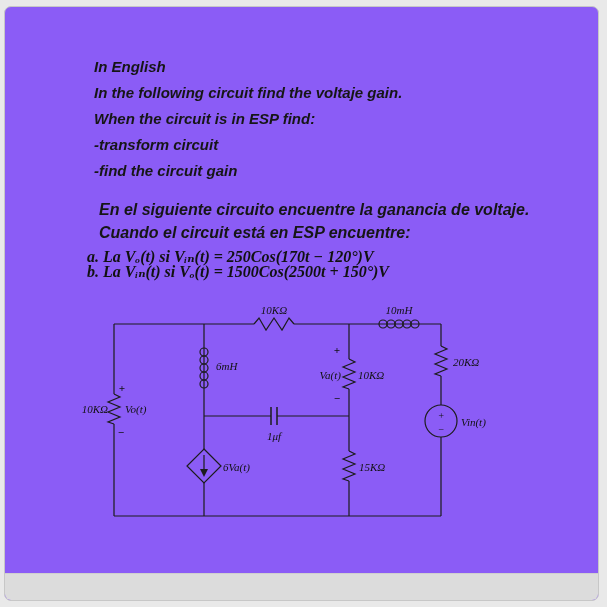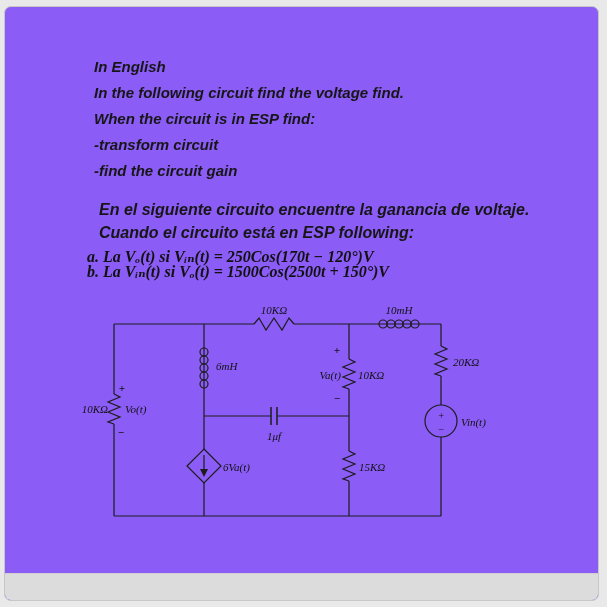--- a/index.html
+++ b/index.html
@@ -85,29 +85,29 @@
     border-top: 1px solid #cfcfcf;
   }
 </style>
 </head>
 <body>
 
 <div class="card">
 
   <div class="eng">
     <p class="eng-line">In English</p>
-    <p class="eng-line">In the following circuit find the voltage find.</p>
+    <p class="eng-line">In the following circuit find the voltaje gain.</p>
     <p class="eng-line">When the circuit is in ESP find:</p>
     <p class="eng-line">-transform circuit</p>
     <p class="eng-line">-find the circuit gain</p>
   </div>
 
   <div class="spa">
     <p class="spa-line">En el siguiente circuito encuentre la ganancia de voltaje.</p>
-    <p class="spa-line">Cuando el circuito está en ESP following:</p>
+    <p class="spa-line">Cuando el circuit está en ESP encuentre:</p>
   </div>
 
   <div class="items">
     <p class="item-line">a. La Vₒ(t)  si Vᵢₙ(t) = 250Cos(170t − 120°)V</p>
     <p class="item-line">b. La Vᵢₙ(t)  si Vₒ(t) = 1500Cos(2500t + 150°)V</p>
   </div>
 
   <svg class="circuit-svg" width="470" height="250" viewBox="0 0 470 250" xmlns="http://www.w3.org/2000/svg">
 
     <g>

